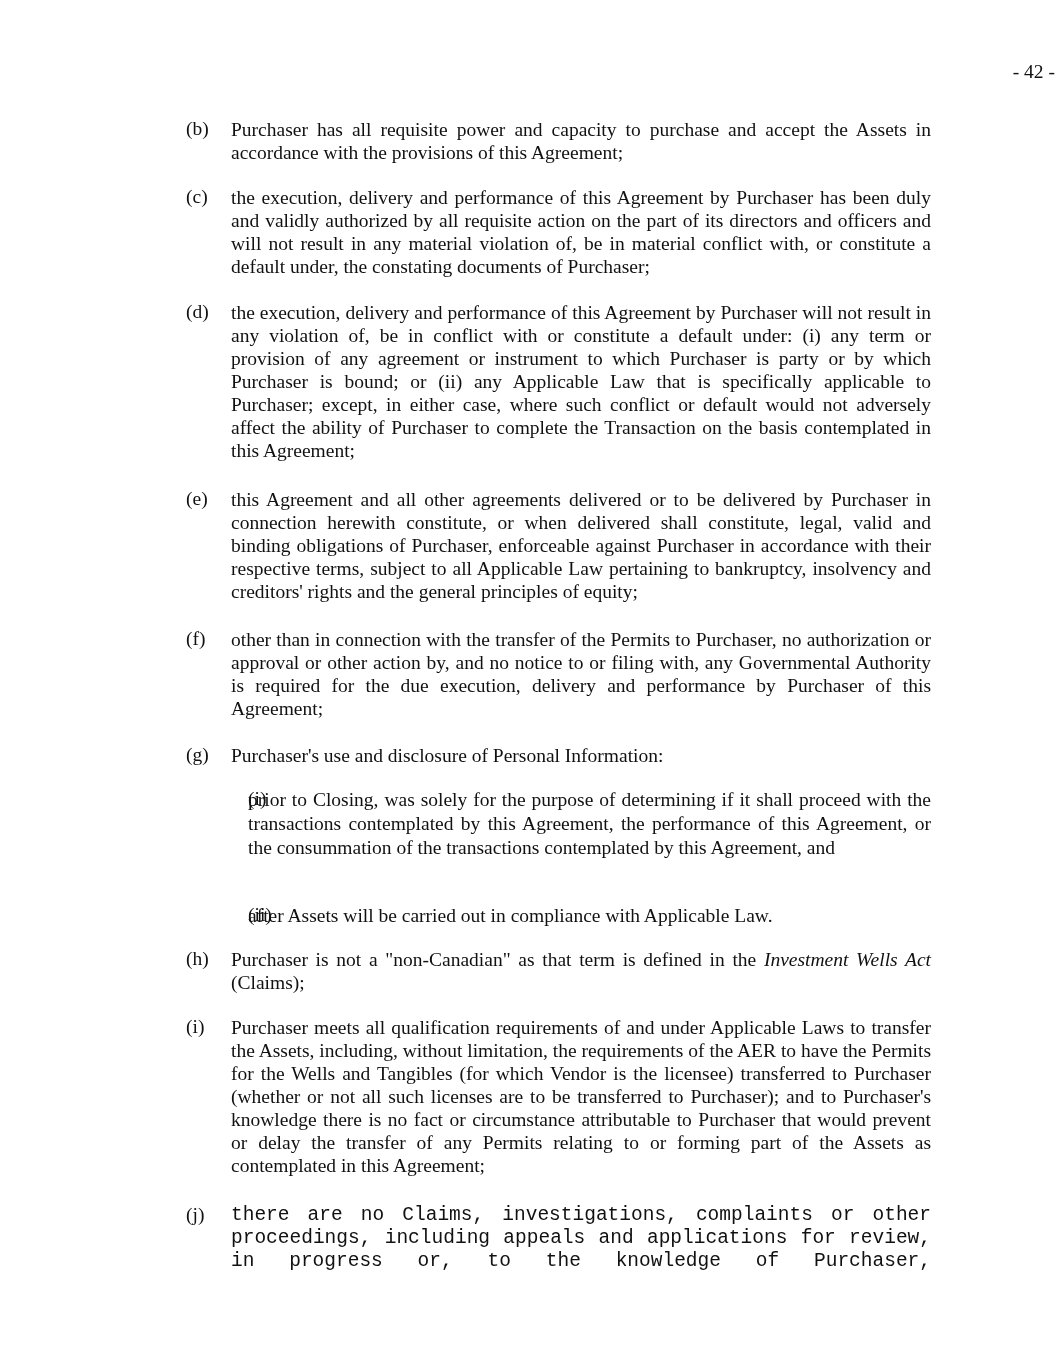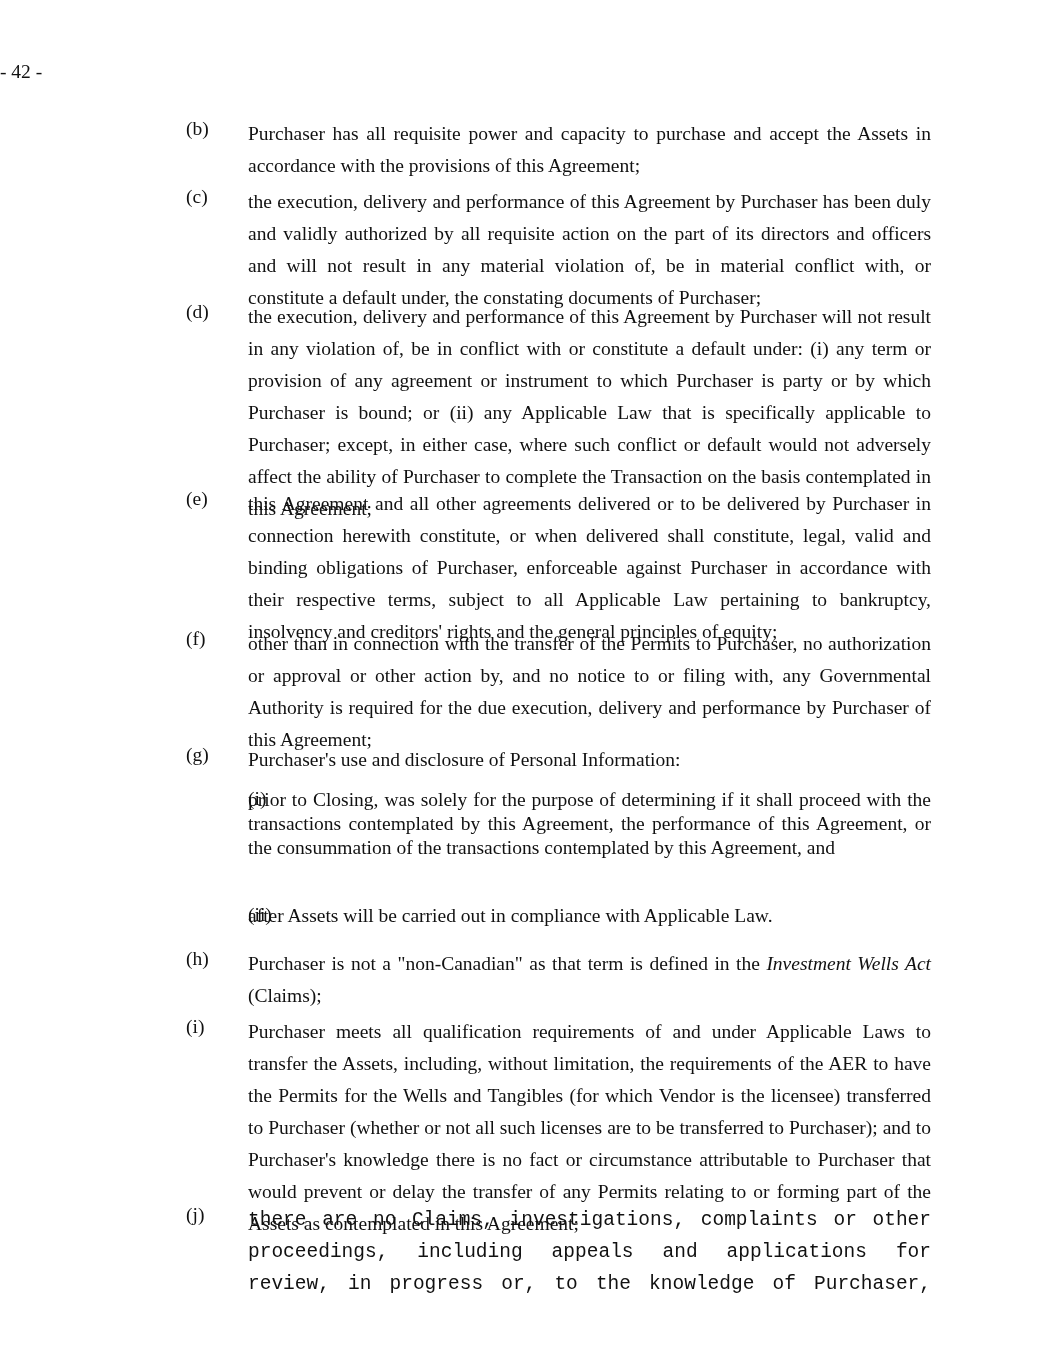--- a/index.html
+++ b/index.html
@@ -1,21 +1,21 @@
 <!DOCTYPE html>
 <html><head>
   <meta charset="utf-8">
   <style>
     html, body { margin: 0; padding: 0; background: #ffffff; }
     body { width: 1055px; height: 1365px; position: relative; overflow: hidden;
            font-family: "Liberation Serif", "DejaVu Serif", serif; color: #111; font-size: 19.5px; }
-    .page-number { position: absolute; top: 61px; left: 0; width: 1055px; text-align: left; font-size: 19.5px; }
+    .page-number { position: absolute; top: 61px; left: 0; width: 1055px; text-align: right; font-size: 19.5px; }
     .clause { position: absolute; left: 186px; width: 745px; }
     .clause .label { position: absolute; left: 0; top: 0; }
-    .clause .body { margin-left: 62px; line-height: 32px; text-align: justify; }
+    .clause .body { margin-left: 45px; line-height: 23px; text-align: justify; }
     .sub { position: absolute; left: 248px; width: 683px; }
     .sub .label { position: absolute; left: 0; top: 0; }
     .sub .body { line-height: 24px; text-align: justify; }
     .it { font-style: italic; }
   </style>
 </head>
 <body>
 
 <div class="page-number">- 42 -</div>
 

